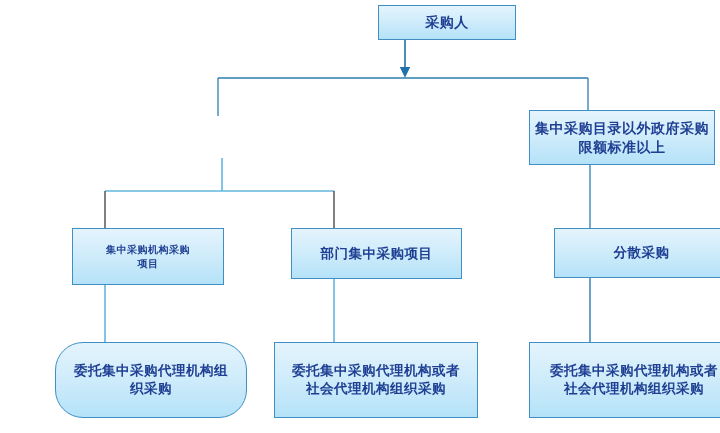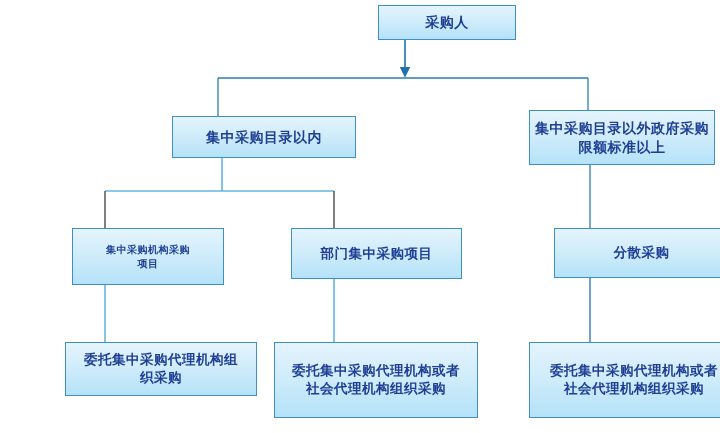--- a/index.html
+++ b/index.html
@@ -48,21 +48,21 @@
     padding: 0 4px;
     white-space: pre-line;
   }
   
   .n-root      { left: 336px; top: 5px;   width: 138px; height: 35px; font-size: 14px; }
   .n-l2-left   { left: 130px; top: 116px; width: 184px; height: 42px; font-size: 14px; }
   .n-l2-right  { left: 487px; top: 110px; width: 186px; height: 55px; font-size: 14px; }
   .n-l3-left   { left: 30px;  top: 228px; width: 152px; height: 57px; font-size: 10px; }
   .n-l3-mid    { left: 249px; top: 228px; width: 171px; height: 51px; font-size: 13.5px; }
   .n-l3-right  { left: 512px; top: 228px; width: 175px; height: 50px; font-size: 13.5px; }
-  .n-l4-left   { left: 23px;  top: 342px; width: 192px; height: 54px; font-size: 13.5px; }
+  .n-l4-left   { left: 13px;  top: 342px; width: 192px; height: 76px; font-size: 13.5px; border-radius: 28px; }
   .n-l4-mid    { left: 232px; top: 342px; width: 204px; height: 76px; font-size: 13.5px; }
   .n-l4-right  { left: 487px; top: 342px; width: 210px; height: 76px; font-size: 13.5px; }
 </style>
 </head>
 <body>
 
 <div id="canvas">
 
   <svg class="connectors" viewBox="0 0 720 433" xmlns="http://www.w3.org/2000/svg">
     <defs>
@@ -86,23 +86,20 @@
 
     <line x1="105" y1="285" x2="105" y2="342" stroke="#63b6e0" stroke-width="1.6"></line>
     <line x1="334" y1="279" x2="334" y2="342" stroke="#63b6e0" stroke-width="1.6"></line>
     <line x1="590" y1="278" x2="590" y2="342" stroke="#2e7cb0" stroke-width="1.4"></line>
   </svg>
 
   <div class="node n-root">
     <span class="label">采购人</span>
   </div>
 
-  <div class="node n-l2-left">
-    <span class="label">集中采购目录以内</span>
-  </div>
 
   <div class="node n-l2-right">
     <span class="label">集中采购目录以外政府采购
 限额标准以上</span>
   </div>
 
   <div class="node n-l3-left">
     <span class="label">集中采购机构采购
 项目</span>
   </div>

